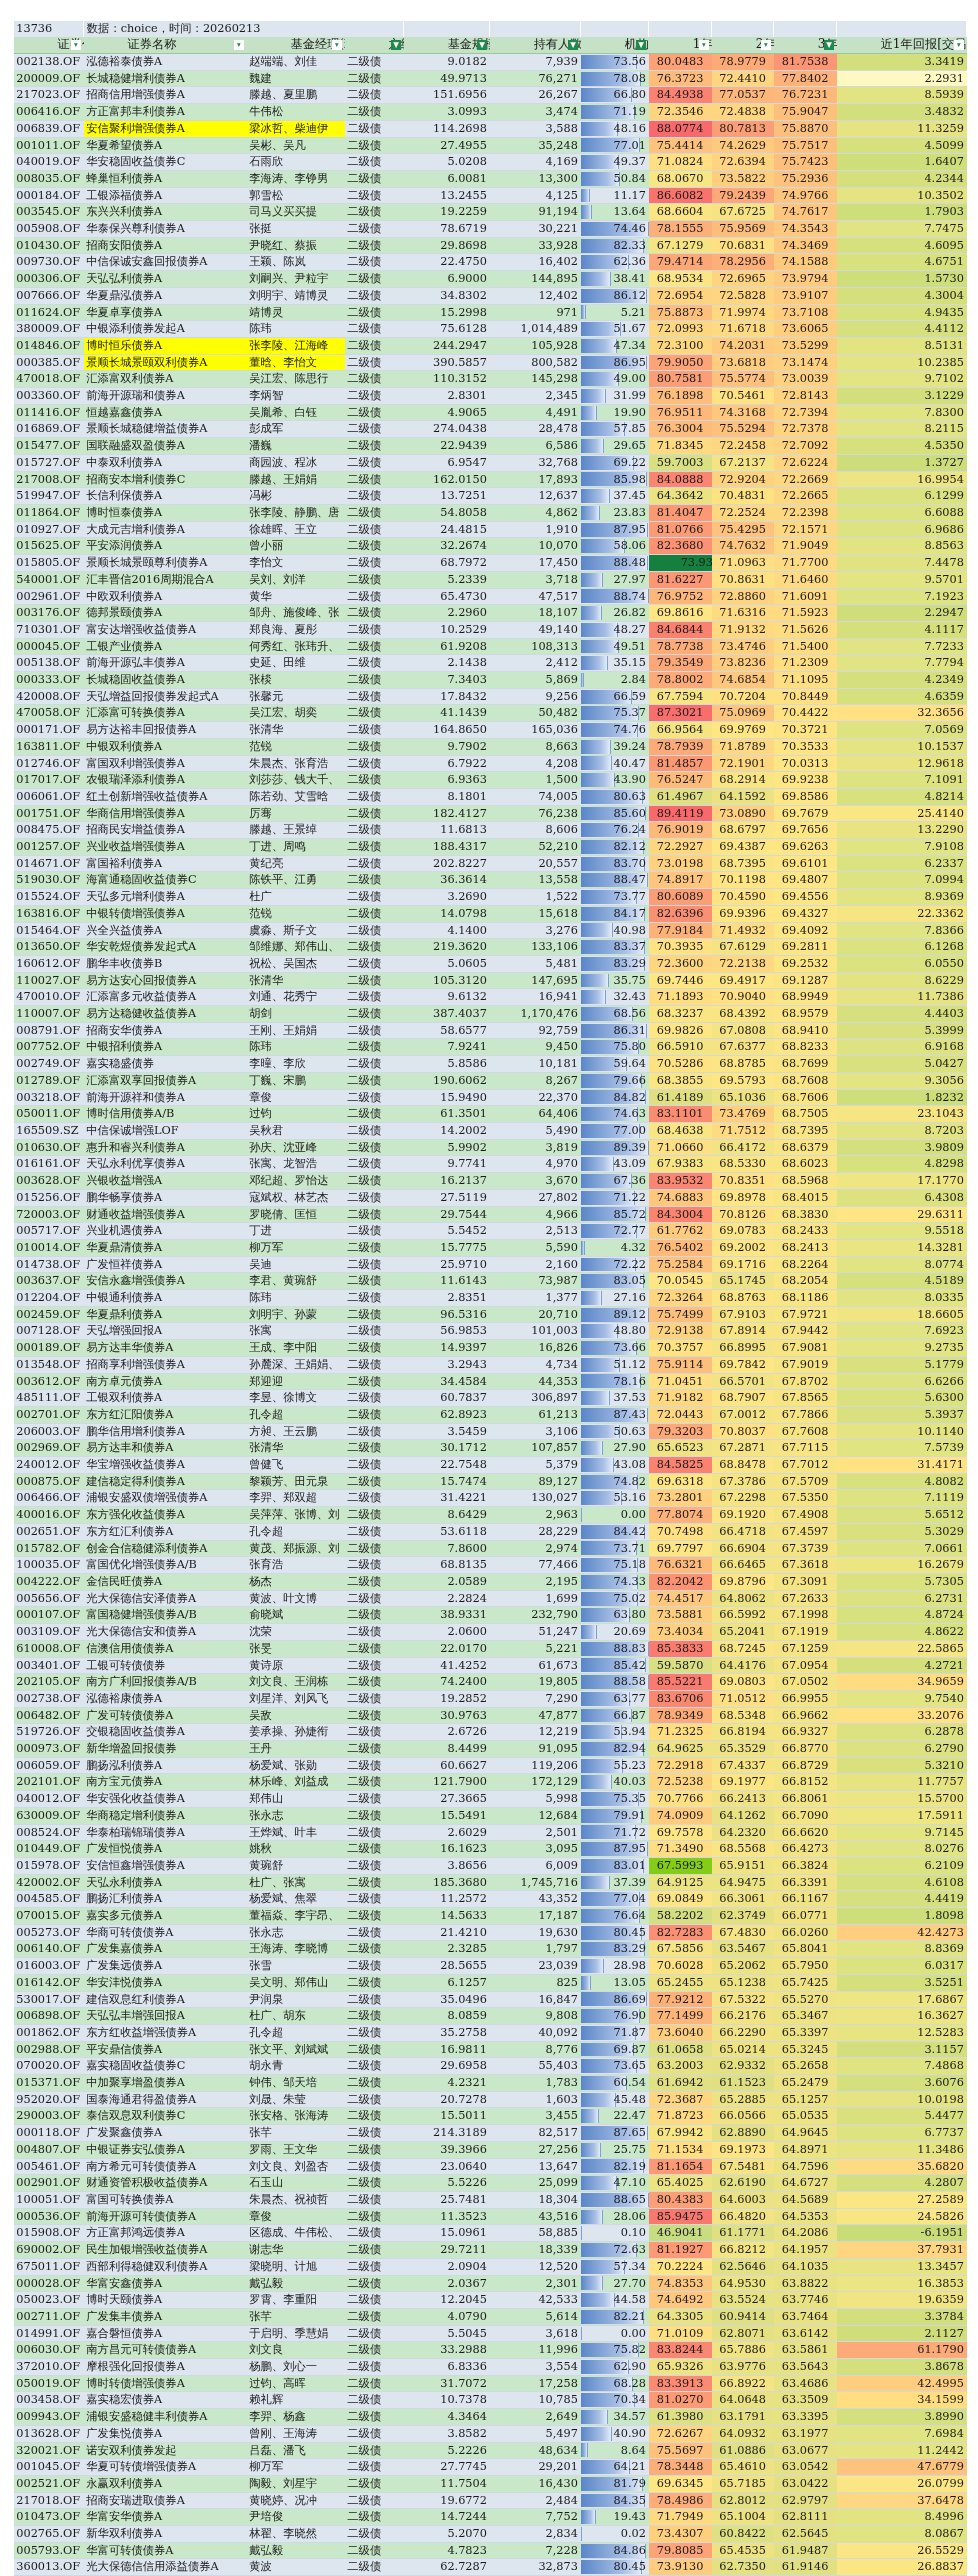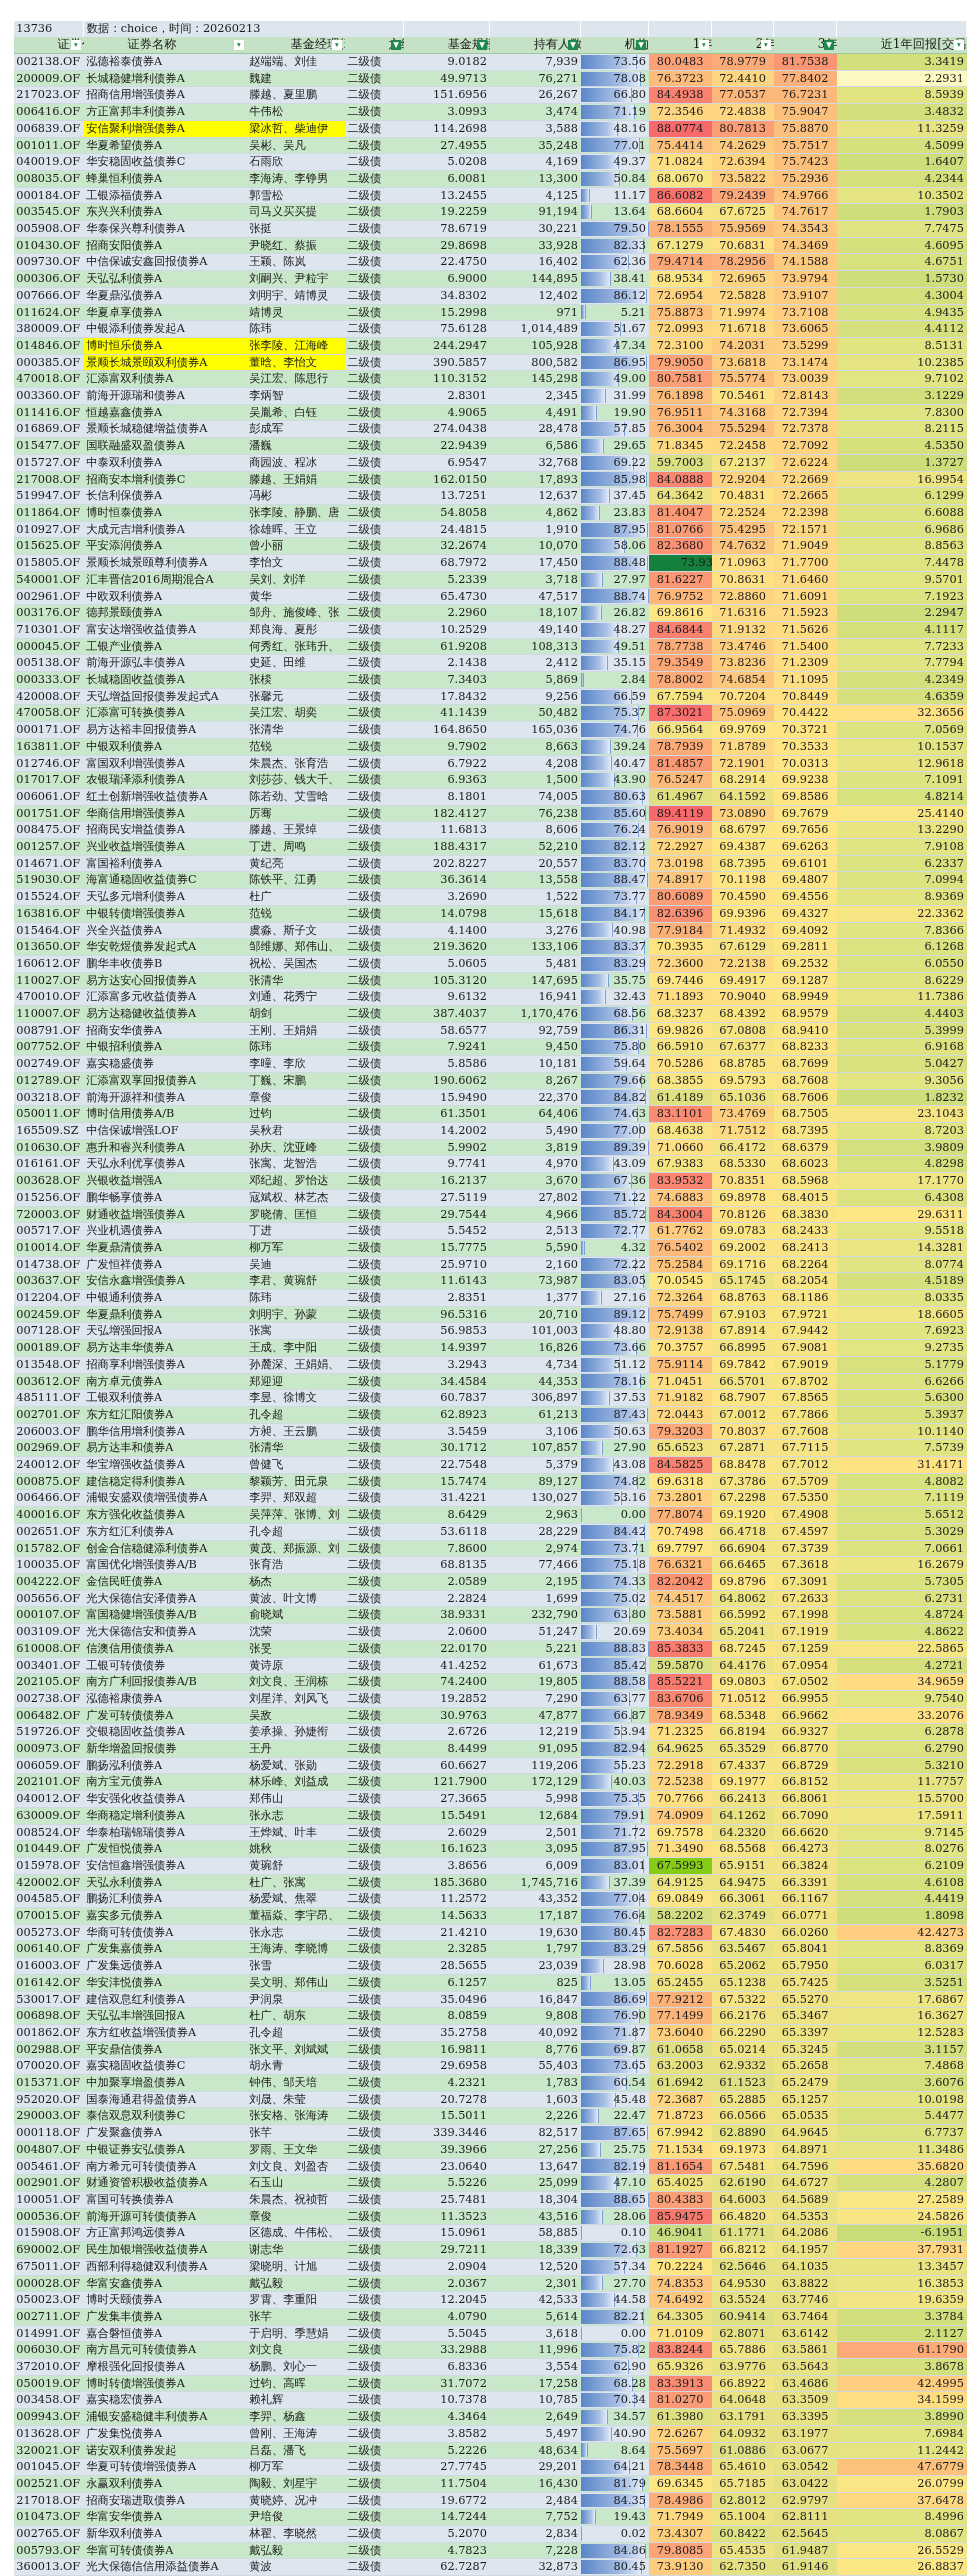--- a/index.html
+++ b/index.html
@@ -200,21 +200,21 @@
           <td class="heat" style="background: rgb(253, 198, 126);">74.7617</td>
           <td class="ret" style="background: rgb(206, 222, 122);">1.7903</td>
         </tr>
         <tr class="row">
           <td class="base">005908.OF</td>
           <td class="base">华泰保兴尊利债券A</td>
           <td class="base">张挺</td>
           <td class="base">二级债</td>
           <td class="num base">78.6719</td>
           <td class="num base">30,221</td>
-          <td class="bar base"><div class="fill" style="width: 98.9%;"></div><span class="v">79.50</span></td>
+          <td class="bar base"><div class="fill" style="width: 98.9%;"></div><span class="v">74.46</span></td>
           <td class="heat" style="background: rgb(252, 176, 121);">78.1555</td>
           <td class="heat" style="background: rgb(253, 190, 124);">75.9569</td>
           <td class="heat" style="background: rgb(254, 201, 126);">74.3543</td>
           <td class="ret" style="background: rgb(224, 228, 130);">7.7475</td>
         </tr>
         <tr class="row even-bg">
           <td class="base">010430.OF</td>
           <td class="base">招商安阳债券A</td>
           <td class="base">尹晓红、蔡振</td>
           <td class="base">二级债</td>
@@ -1668,33 +1668,33 @@
           <td class="heat" style="background: rgb(238, 227, 131);">65.2885</td>
           <td class="heat" style="background: rgb(237, 227, 131);">65.1257</td>
           <td class="ret" style="background: rgb(228, 228, 130);">10.0198</td>
         </tr>
         <tr class="row even-bg">
           <td class="base">290003.OF</td>
           <td class="base">泰信双息双利债券C</td>
           <td class="base">张安格、张海涛</td>
           <td class="base">二级债</td>
           <td class="num base">15.5011</td>
-          <td class="num base">2,226</td>
+          <td class="num base">3,455</td>
           <td class="bar base"><div class="fill" style="width: 25%;"></div><span class="v">22.47</span></td>
           <td class="heat" style="background: rgb(254, 218, 130);">71.8723</td>
           <td class="heat" style="background: rgb(241, 227, 131);">66.0566</td>
           <td class="heat" style="background: rgb(237, 227, 131);">65.0535</td>
           <td class="ret" style="background: rgb(217, 225, 127);">5.4477</td>
         </tr>
         <tr class="row">
           <td class="base">000118.OF</td>
           <td class="base">广发聚鑫债券A</td>
           <td class="base">张芊</td>
           <td class="base">二级债</td>
-          <td class="num base">339.3446</td>
+          <td class="num base">214.3189</td>
           <td class="num base">82,517</td>
           <td class="bar base"><div class="fill" style="width: 97.4%;"></div><span class="v">87.65</span></td>
           <td class="heat" style="background: rgb(248, 229, 132);">67.9942</td>
           <td class="heat" style="background: rgb(229, 225, 131);">62.8890</td>
           <td class="heat" style="background: rgb(237, 227, 131);">64.9645</td>
           <td class="ret" style="background: rgb(221, 227, 128);">6.7737</td>
         </tr>
         <tr class="row even-bg">
           <td class="base">004807.OF</td>
           <td class="base">中银证券安弘债券A</td>

